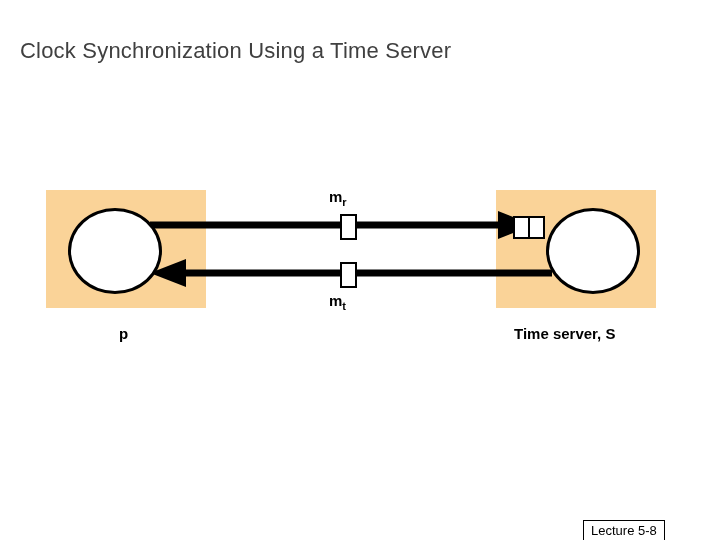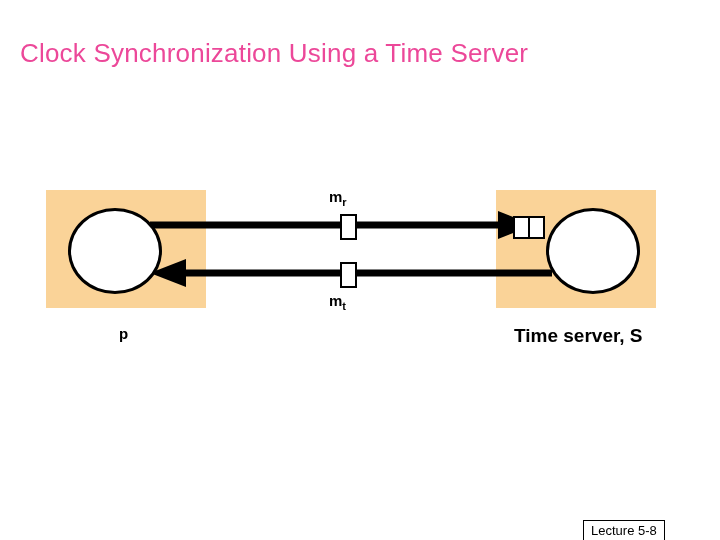--- a/index.html
+++ b/index.html
@@ -18,22 +18,22 @@
     position: absolute;
     left: 0; top: 0;
     width: 720px;
     height: 540px;
   }
   .title {
     position: absolute;
     left: 20px;
     top: 38px;
     width: 680px;
-    font-size: 26px;
-    color: #ec4899;
+    font-size: 22px;
+    color: #404040;
     letter-spacing: 0.2px;
     white-space: nowrap;
   }
   .box {
     position: absolute;
     background: #fad398;
   }
   #box-left {
     left: 46px;
     top: 190px;
@@ -92,21 +92,21 @@
     top: 292px;
   }
   #label-p {
     left: 119px;
     top: 325px;
     font-size: 15px;
   }
   #label-server {
     left: 514px;
     top: 325px;
-    font-size: 19px;
+    font-size: 15px;
   }
   .lecture-tag {
     position: absolute;
     left: 583px;
     top: 520px;
     border: 1px solid #000000;
     padding: 2px 7px 20px 7px;
     font-size: 13px;
     color: #000000;
     background: #ffffff;

